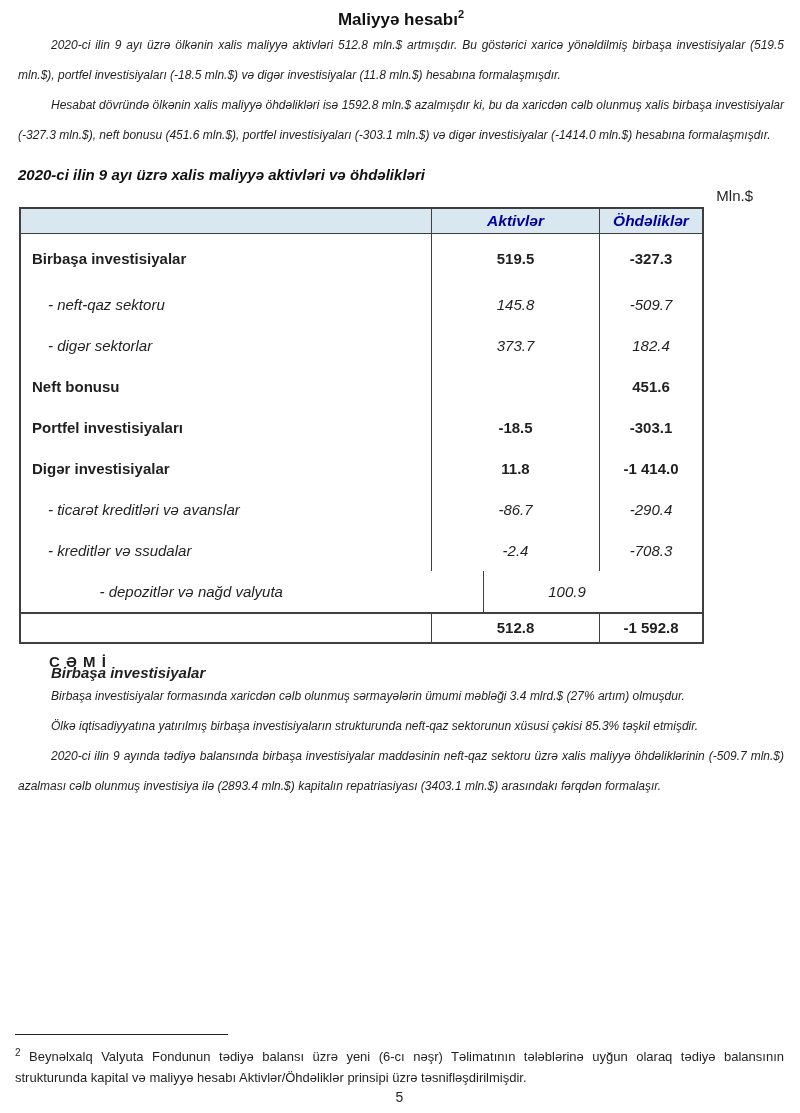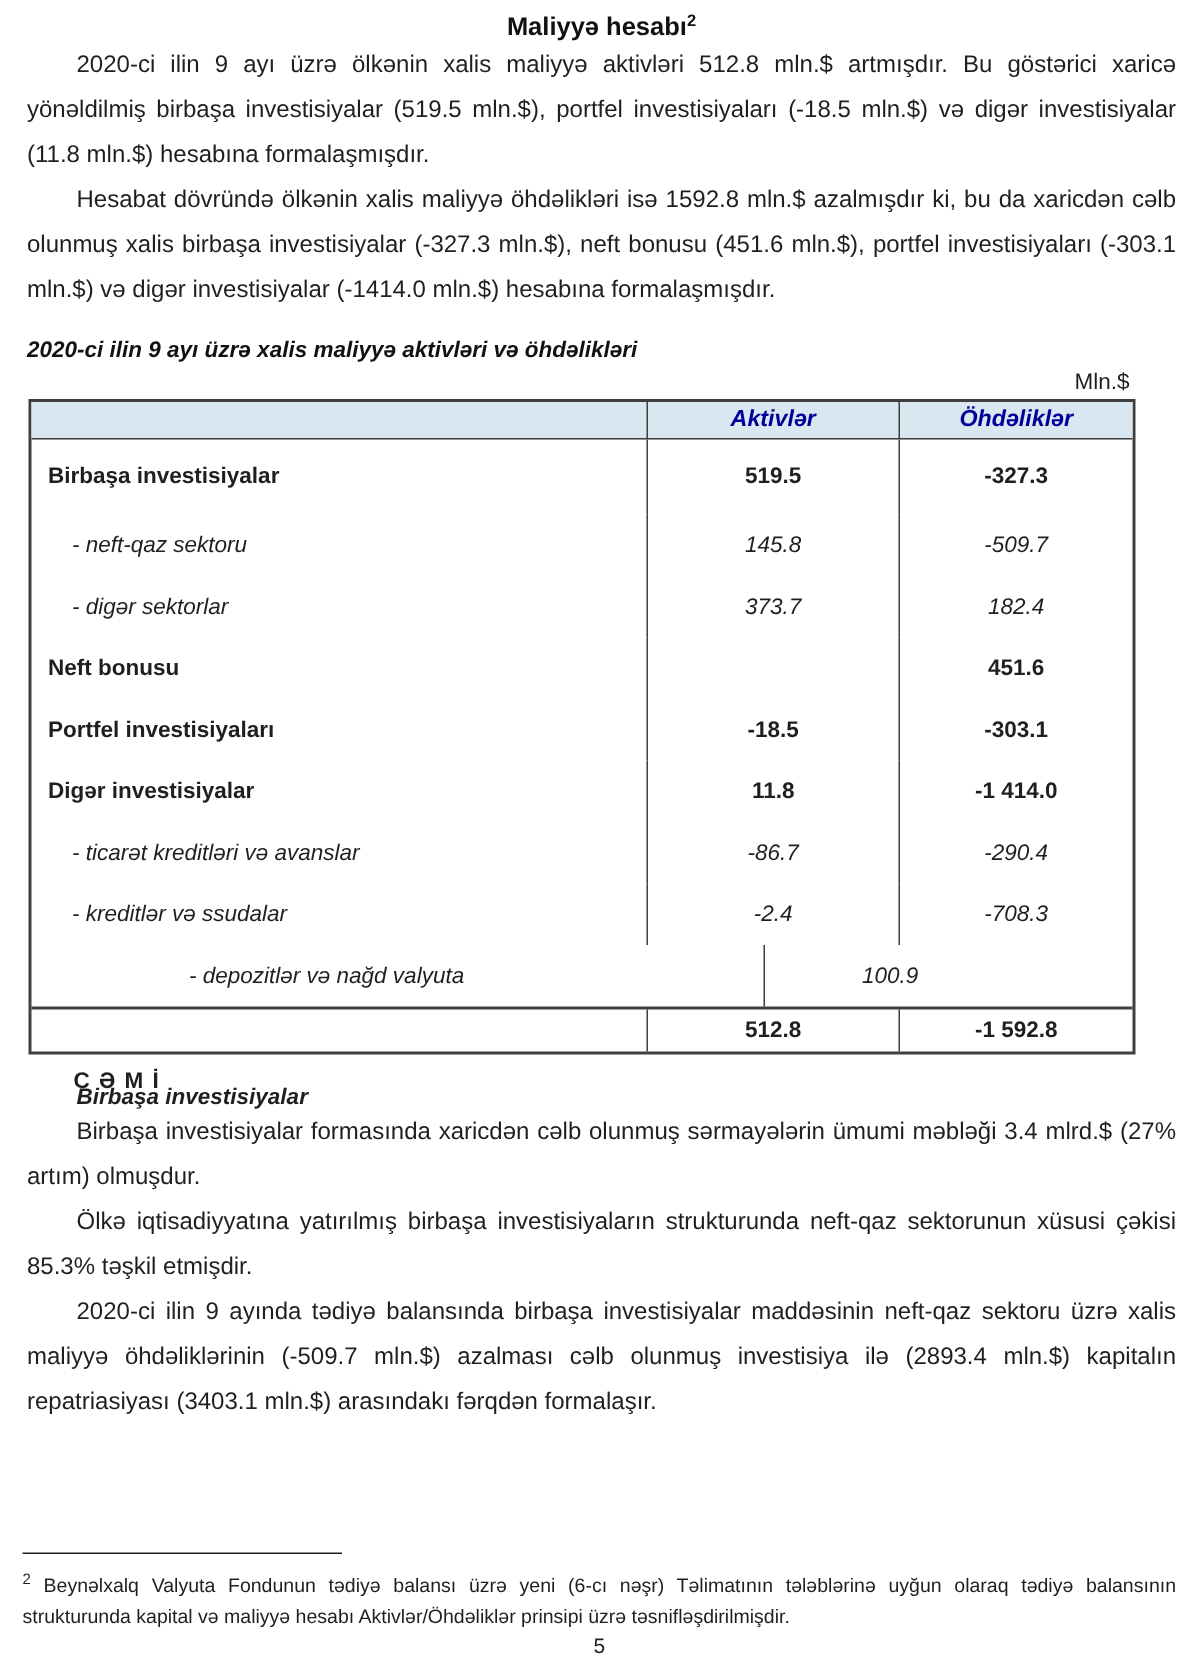--- a/index.html
+++ b/index.html
@@ -21,24 +21,25 @@
     margin: 0;
     text-align: center;
     font-size: 17px;
     font-weight: bold;
     color: #111111;
   }
   .doc-title sup { font-size: 11px; }
 
   p.body-par {
     margin: 0;
-    font-size: 16px;
+    font-size: 12px;
     line-height: 30px;
     text-align: justify;
     text-indent: 33px;
+    font-style: italic;
   }
   .par-gap { margin-top: 22px; }
 
   .tbl-caption {
     margin-top: 16px;
     text-align: left;
     font-size: 15px;
     font-weight: bold;
     font-style: italic;
     color: #111111;
@@ -47,21 +48,21 @@
     margin-top: 4px;
     padding-right: 31px;
     text-align: right;
     font-size: 15px;
   }
 
   
   .tbl {
     margin-top: 3px;
     margin-left: 1px;
-    width: 738px;
+    width: 685px;
     border: 2px solid #3f3f3f;
     font-size: 15px;
   }
   .trow { display: flex; align-items: stretch; }
   .c1 { width: 410px; display: flex; align-items: center; padding-left: 11px; }
   .c2 { width: 168px; border-left: 1.5px solid #3f3f3f;
         display: flex; align-items: center; justify-content: center; }
   .c3 { flex: 1; border-left: 1.5px solid #3f3f3f;
         display: flex; align-items: center; justify-content: center; }
 

